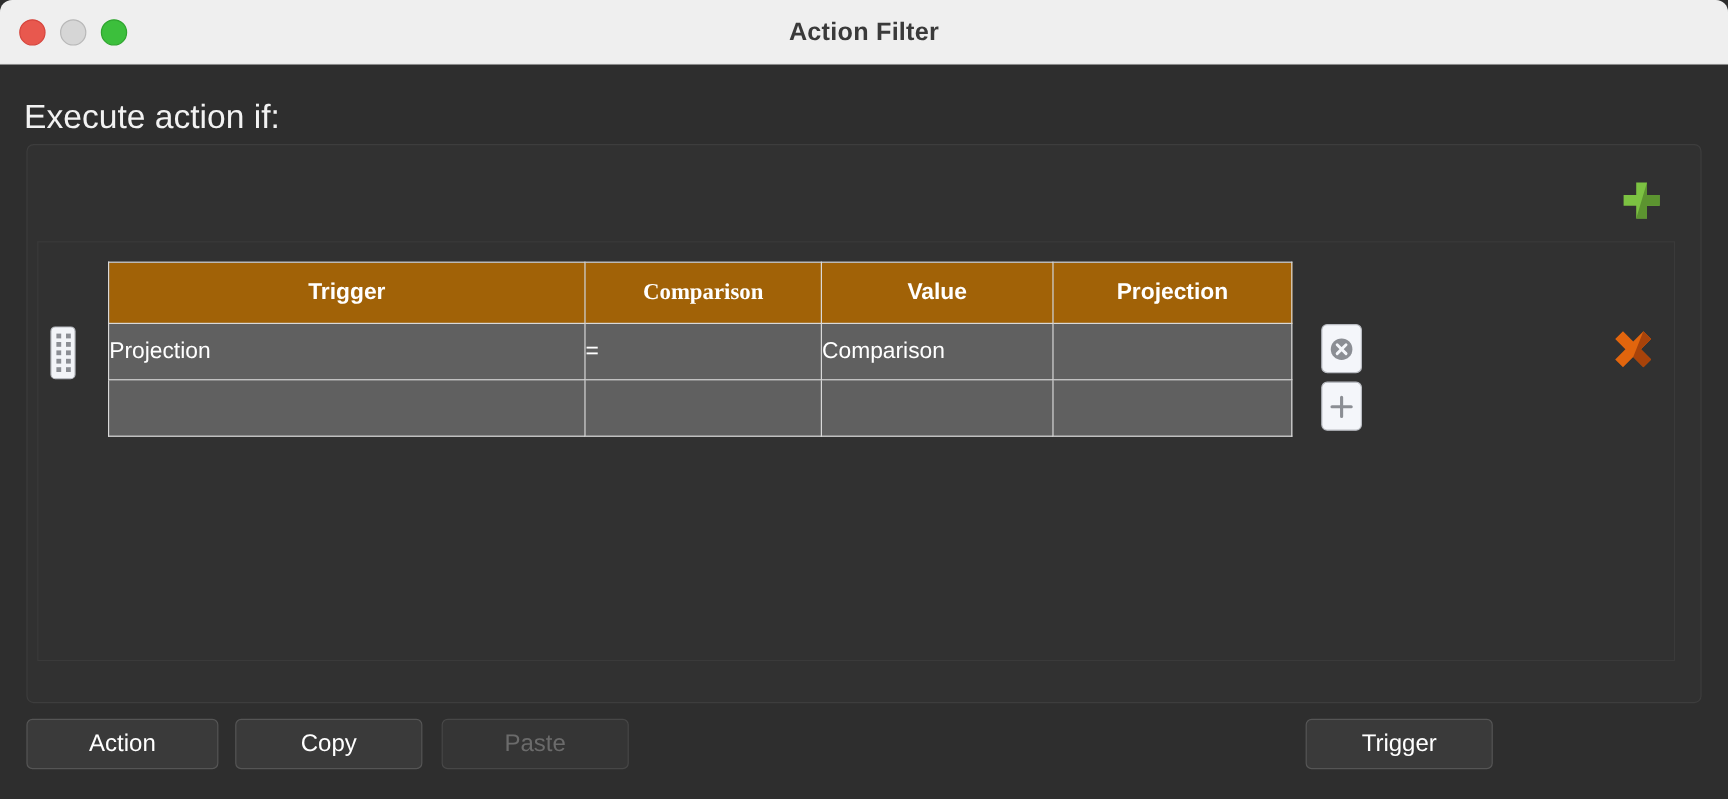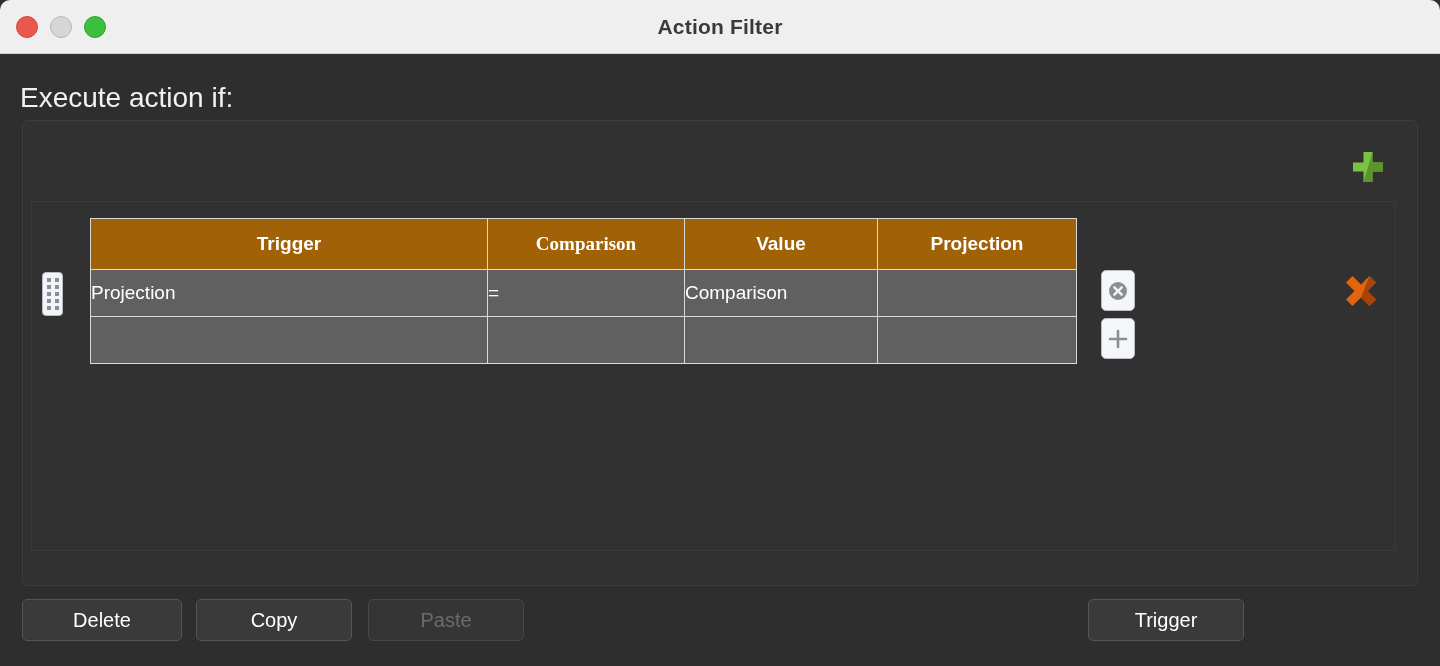--- a/index.html
+++ b/index.html
@@ -320,19 +320,19 @@
         <svg width="38" height="38" viewBox="0 0 38 38">
           <path d="M10.5 4 L19 12.5 L27.5 4 L34 10.5 L25.5 19 L34 27.5 L27.5 34 L19 25.5 L10.5 34 L4 27.5 L12.5 19 L4 10.5 z" fill="#e2650d"></path>
           <path d="M27.5 4 L34 10.5 L25.5 19 L34 27.5 L27.5 34 L19 25.5 z" fill="#a8430a"></path>
         </svg>
       </div>
 
     </div>
   </div>
 
   <div class="footer">
-    <button class="btn btn-delete">Delete</button>
+    <button class="btn btn-delete">Action</button>
     <button class="btn btn-paste disabled">Paste</button>
     <button class="btn btn-copy">Copy</button>
     <button class="btn btn-cancel">Trigger</button>
   </div>
 
 </div>
 
 </body></html>

